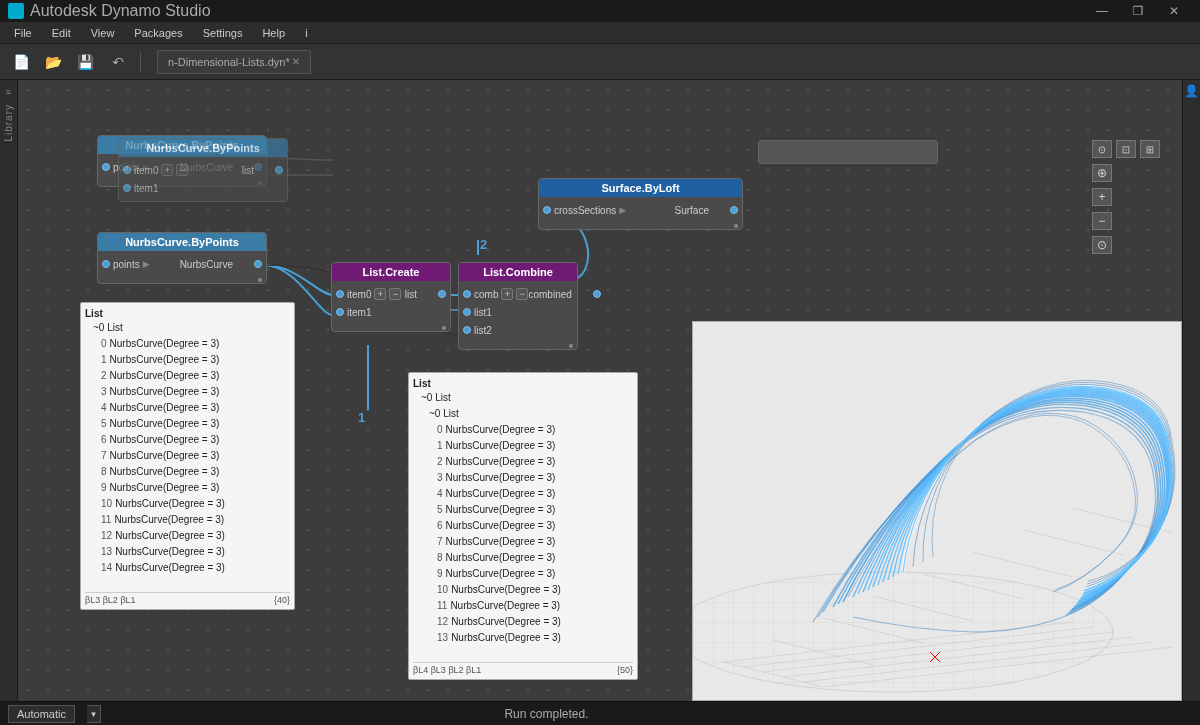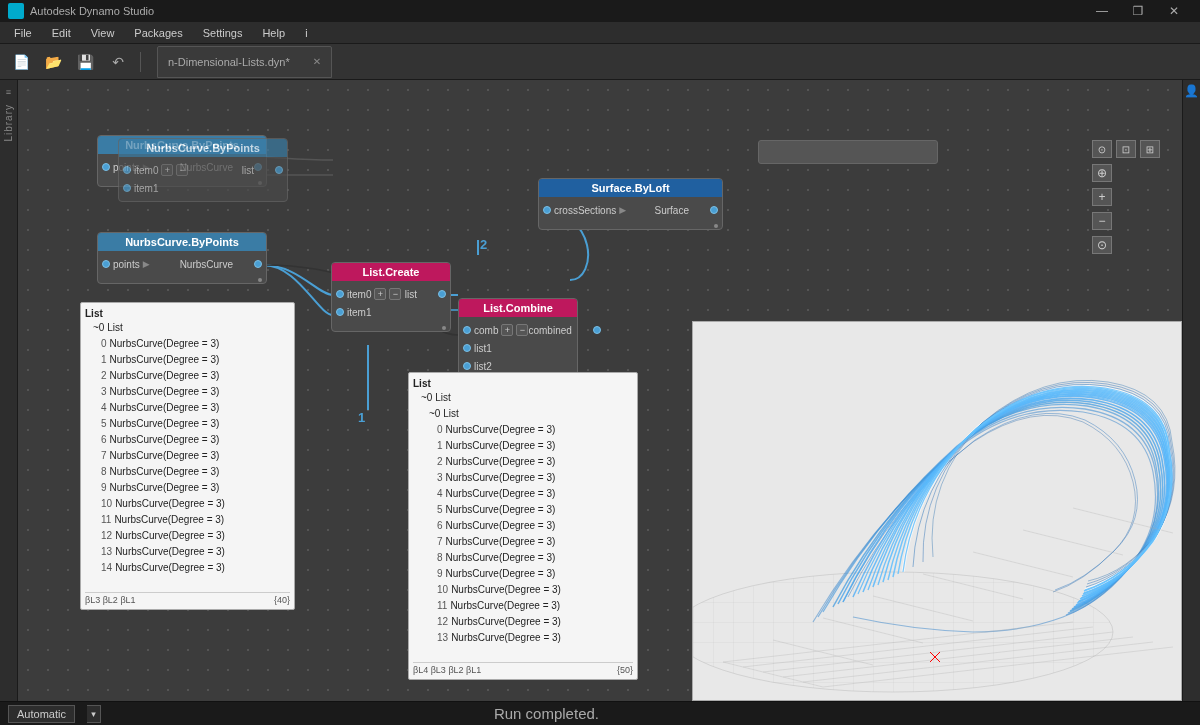--- a/index.html
+++ b/index.html
@@ -1,35 +1,35 @@
 <!DOCTYPE html>
 <html><head>
   <meta charset="utf-8">
   <style>
     * { box-sizing: border-box; margin: 0; padding: 0; }
     body { background: #2b2b2b; font-family: 'Segoe UI', Arial, sans-serif; font-size: 11px; color: #ccc; width: 1200px; height: 725px; overflow: hidden; position: relative; }
     
     
     .title-bar { background: #1a1a1a; height: 22px; display: flex; align-items: center; justify-content: space-between; padding: 0 8px; }
     .title-bar-left { display: flex; align-items: center; gap: 6px; }
-    .title-bar-title { font-size: 11px; color: #aaa; }
+    .title-bar-title { font-size: 16px; color: #aaa; }
     .title-bar-controls { display: flex; gap: 0; }
     .title-bar-btn { width: 36px; height: 22px; background: transparent; border: none; color: #aaa; font-size: 12px; cursor: pointer; display: flex; align-items: center; justify-content: center; }
     .dynamo-icon { width: 16px; height: 16px; background: #00aacc; border-radius: 2px; display: inline-block; }
 
     
     .menu-bar { background: #2d2d2d; height: 22px; display: flex; align-items: center; padding: 0 4px; border-bottom: 1px solid #1a1a1a; }
     .menu-item { padding: 0 10px; height: 28px; display: flex; align-items: center; color: #ccc; cursor: pointer; font-size: 11px; }
 
     
     .toolbar { background: #333; height: 36px; display: flex; align-items: center; padding: 0 8px; gap: 4px; border-bottom: 1px solid #1a1a1a; }
     .toolbar-btn { width: 28px; height: 28px; background: transparent; border: 1px solid transparent; color: #aaa; cursor: pointer; display: flex; align-items: center; justify-content: center; border-radius: 2px; font-size: 14px; }
     .toolbar-sep { width: 1px; height: 20px; background: #555; margin: 0 4px; }
     .tab-area { display: flex; align-items: center; margin-left: 8px; }
-    .tab { background: #3a3a3a; border: 1px solid #555; padding: 2px 10px; font-size: 11px; color: #aaa; cursor: pointer; display: flex; align-items: center; gap: 23px; height: 32px; border-radius: 2px 2px 0 0; }
+    .tab { background: #3a3a3a; border: 1px solid #555; padding: 2px 10px; font-size: 11px; color: #aaa; cursor: pointer; display: flex; align-items: center; gap: 2px; height: 24px; border-radius: 2px 2px 0 0; }
     .tab-close { color: #888; font-size: 10px; }
 
     
     .main-layout { display: flex; height: calc(725px - 22px - 22px - 36px - 24px); }
     
     
     .left-sidebar { width: 18px; background: #2d2d2d; border-right: 1px solid #1a1a1a; display: flex; flex-direction: column; align-items: center; padding-top: 4px; gap: 4px; }
     .sidebar-icon { width: 16px; height: 16px; display: flex; align-items: center; justify-content: center; color: #888; font-size: 9px; cursor: pointer; }
     .sidebar-label { writing-mode: vertical-rl; transform: rotate(180deg); font-size: 10px; color: #888; cursor: pointer; letter-spacing: 1px; }
 
@@ -41,21 +41,21 @@
       background-size: 20px 20px;
     }
 
     
     .right-sidebar { width: 18px; background: #2d2d2d; border-left: 1px solid #1a1a1a; display: flex; flex-direction: column; align-items: center; padding-top: 4px; gap: 6px; }
     .right-icon { color: #888; font-size: 12px; cursor: pointer; }
 
     
     .node { position: absolute; background: #4a4a4a; border: 1px solid #666; border-radius: 4px; min-width: 120px; }
     .node-header { background: #3a7ca5; border-radius: 3px 3px 0 0; padding: 3px 8px; font-size: 11px; color: #fff; font-weight: 600; text-align: center; }
-    .node-header.teal { background: #be185d; }
+    .node-header.teal { background: #701a75; }
     .node-header.blue-dark { background: #2060a0; }
     .node-body { padding: 4px 0; }
     .node-port-row { display: flex; align-items: center; justify-content: space-between; padding: 2px 0; min-height: 18px; }
     .port-left { display: flex; align-items: center; gap: 3px; padding-left: 4px; }
     .port-right { display: flex; align-items: center; gap: 21px; padding-right: 4px; }
     .port-dot { width: 8px; height: 8px; border-radius: 50%; background: #888; border: 1px solid #aaa; flex-shrink: 0; }
     .port-dot.blue { background: #4a9fd4; border-color: #7bbfe4; }
     .port-label { font-size: 10px; color: #ccc; }
     .port-btn { width: 12px; height: 12px; background: #555; border: 1px solid #777; color: #ccc; font-size: 9px; cursor: pointer; display: flex; align-items: center; justify-content: center; border-radius: 2px; }
     .node-footer { padding: 1px 4px; display: flex; justify-content: flex-end; }
@@ -240,21 +240,21 @@
             <div class="port-dot blue"></div>
             <span class="port-label">item1</span>
           </div>
         </div>
       </div>
       <div class="node-footer">
         <div class="node-footer-dot"></div>
       </div>
     </div>
 
-    <div class="node" style="left:440px; top:182px; width:120px;margin-top:36px;">
+    <div class="node" style="left:440px; top:182px; width:120px;">
       <div class="node-header teal">List.Combine</div>
       <div class="node-body">
         <div class="node-port-row">
           <div class="port-left">
             <div class="port-dot blue"></div>
             <span class="port-label">comb</span>
             <span class="port-btn">+</span>
             <span class="port-btn">−</span>
           </div>
           <div class="port-right">
@@ -273,21 +273,21 @@
             <div class="port-dot blue"></div>
             <span class="port-label">list2</span>
           </div>
         </div>
       </div>
       <div class="node-footer">
         <div class="node-footer-dot"></div>
       </div>
     </div>
 
-    <div class="node" style="left:520px; top:98px; width:185px;">
+    <div class="node" style="left:520px; top:98px; width:205px;">
       <div class="node-header blue-dark">Surface.ByLoft</div>
       <div class="node-body">
         <div class="node-port-row">
           <div class="port-left">
             <div class="port-dot blue"></div>
             <span class="port-label">crossSections</span>
             <span class="port-label" style="color:#888; font-size:9px;">▶</span>
           </div>
           <div class="port-right">
             <span class="port-label">Surface</span>
@@ -437,15 +437,15 @@
   </div>
 </div>
 
 <div class="status-bar">
   <div style="display:flex; align-items:center; gap:12px;">
     <div class="run-btn">
       <span>Automatic</span>
     </div>
     <div class="run-dropdown">▾</div>
   </div>
-  <div style="color:#aaa; font-size:15px;">Run completed.</div>
+  <div style="color:#aaa; font-size:12px;">Run completed.</div>
   <div style="width:200px;"></div>
 </div>
 
 </body></html>

